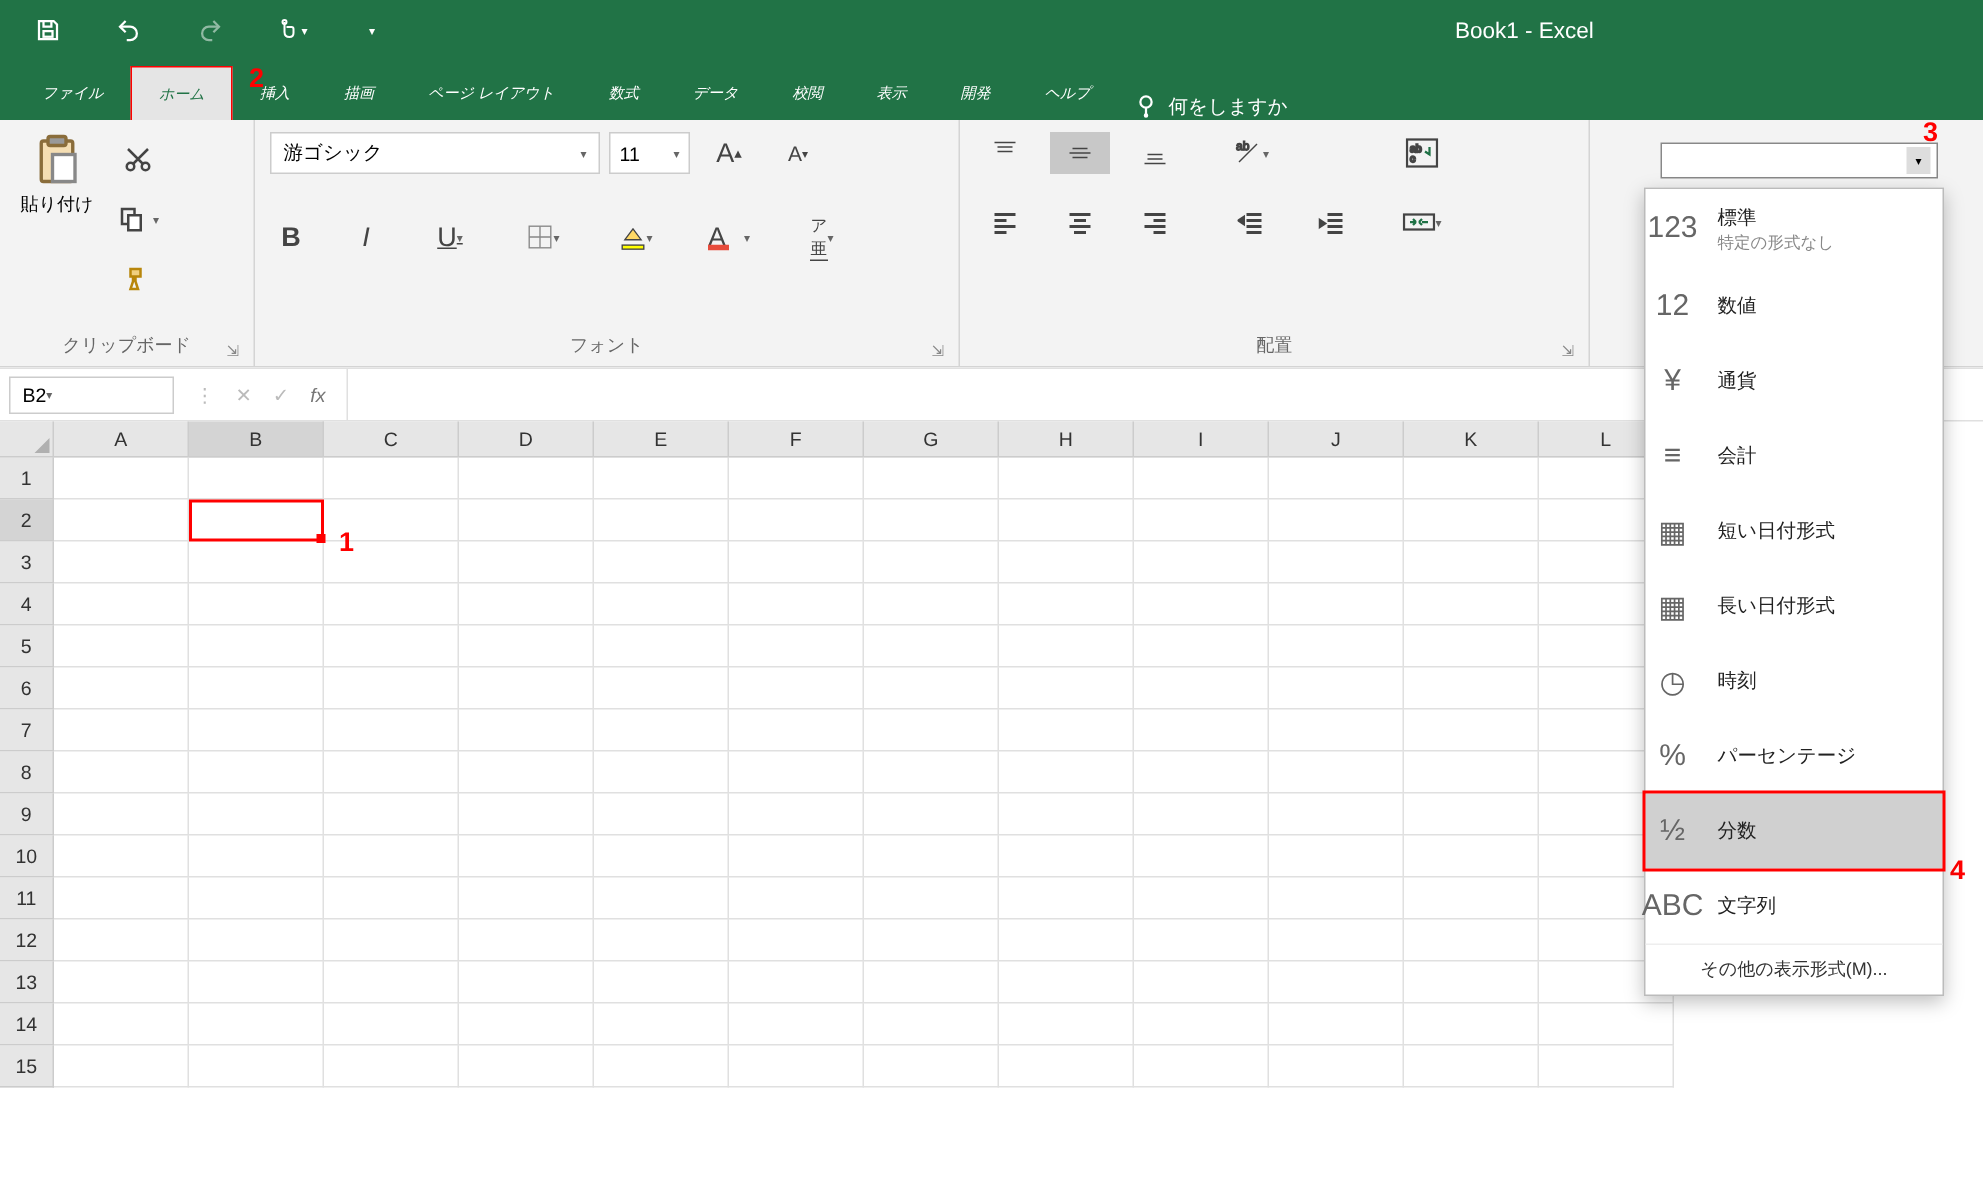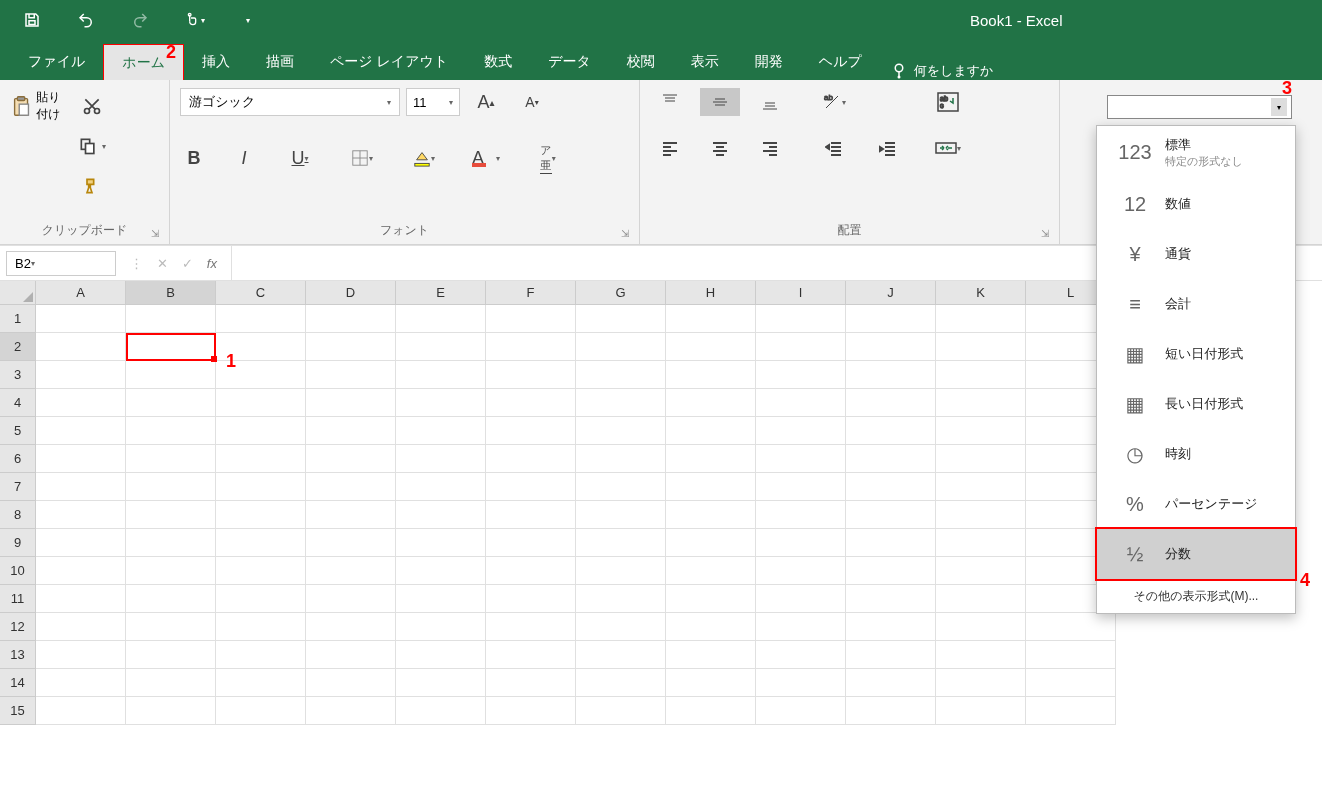--- a/index.html
+++ b/index.html
@@ -2,30 +2,30 @@
 <html><head>
 <meta charset="utf-8">
 <style>
 * { box-sizing: border-box; margin: 0; padding: 0; }
 body { font-family: "Segoe UI", "Meiryo", sans-serif; font-size: 13px; background: #fff; overflow: hidden; width: 1322px; height: 800px; position: relative; }
 .titlebar { background: #217346; height: 40px; display: flex; align-items: center; position: relative; }
 .qat { display: flex; align-items: center; padding-left: 20px; gap: 30px; }
 .qat-btn { color: #fff; width: 24px; height: 24px; display: flex; align-items: center; justify-content: center; cursor: pointer; }
 .app-title { position: absolute; left: 50%; transform: translateX(-50%); color: #fff; font-size: 15px; white-space: nowrap; left: 970px; transform: none; }
 .tabbar { background: #217346; height: 40px; display: flex; align-items: flex-end; padding-left: 10px; }
-.tab { color: #fff; padding: 10px 18px; font-size: 14px; cursor: pointer; height: 36px; display: flex; align-items: center; }
+.tab { color: #fff; padding: 10px 18px; font-size: 10px; cursor: pointer; height: 36px; display: flex; align-items: center; font-style: italic; }
 .tab.active { background: #e5e5e5; color: #217346; border: 1px solid red; border-bottom: none; }
 .tellme { display: flex; align-items: flex-end; color: #fff; margin-left: 10px; }
 .tellme svg { width: 18px; height: 18px; margin-right: 6px; }
 .ribbon { background: #f3f3f3; border-bottom: 1px solid #d4d4d4; height: 165px; display: flex; }
 .group { border-right: 1px solid #d4d4d4; padding: 8px 10px 4px 10px; display: flex; flex-direction: column; position: relative; }
 .group-body { flex: 1; display: flex; align-items: flex-start; gap: 8px; }
 .group-label { font-size: 12px; color: #666; height: 20px; display: flex; align-items: center; justify-content: center; position: relative; }
 .dialog-launcher { position: absolute; right: 4px; bottom: 2px; width: 14px; height: 14px; color: #888; font-size: 10px; }
-.big-btn { display: flex; flex-direction: row; align-items: center; gap: 4px; width: 56px; }
+.big-btn { display: flex; flex-direction: column; align-items: center; gap: 4px; width: 56px; }
 .big-btn svg, .big-btn .glyph { width: 36px; height: 36px; }
 .small-btn { width: 36px; height: 24px; display: flex; align-items: center; justify-content: center; }
 .font-row { display: flex; gap: 6px; margin-bottom: 6px; align-items: center; }
 .font-name { width: 220px; height: 28px; border: 1px solid #ccc; background: #fff; padding: 4px 8px; display: flex; align-items: center; justify-content: space-between; }
 .font-size { width: 54px; height: 28px; border: 1px solid #ccc; background: #fff; padding: 4px 6px; display: flex; align-items: center; justify-content: space-between; }
 .icon-btn { width: 40px; height: 28px; display: flex; align-items: center; justify-content: center; color: #444; }
 .icon-btn.small { width: 28px; }
 .align-grid { display: grid; grid-template-columns: repeat(3, 44px); gap: 6px; }
 .dropdown-caret { font-size: 8px; color: #666; }
 .namebox-row { background: #fff; border-top: 1px solid #e0e0e0; border-bottom: 1px solid #e0e0e0; height: 36px; display: flex; align-items: center; }
@@ -43,21 +43,21 @@
 .row { display: flex; height: 28px; }
 .row-h { width: 36px; background: #e6e6e6; border-right: 1px solid #ccc; border-bottom: 1px solid #ccc; text-align: center; line-height: 28px; color: #333; flex-shrink: 0; }
 .row-h.sel { background: #d4d4d4; }
 .cell { flex: 0 0 90px; border-right: 1px solid #e0e0e0; border-bottom: 1px solid #e0e0e0; }
 .cell.selected { border: 2px solid red; box-sizing: border-box; position: relative; }
 .cell.selected::after { content: ""; position: absolute; right: -3px; bottom: -3px; width: 6px; height: 6px; background: red; }
 .callout { position: absolute; color: red; font-weight: bold; font-size: 18px; }
 .num-fmt-dropdown { position: absolute; right: 26px; top: 90px; width: 200px; background: #fff; border: 1px solid #bbb; box-shadow: 0 4px 12px rgba(0,0,0,0.25); z-index: 100; }
 .num-fmt-trigger { position: absolute; right: 30px; top: 95px; width: 185px; height: 24px; border: 1px solid #888; background: #fff; display: flex; align-items: center; padding: 2px 4px; }
 .num-fmt-trigger .caret-box { margin-left: auto; width: 16px; height: 100%; background: #ddd; display: flex; align-items: center; justify-content: center; font-size: 8px; }
-.fmt-item { display: flex; align-items: center; gap: 12px; padding: 10px 20px; cursor: pointer; }
+.fmt-item { display: flex; align-items: center; gap: 12px; padding: 10px 0; cursor: pointer; }
 .fmt-item.sel { background: #d0d0d0; outline: 2px solid red; }
 .fmt-icon { width: 36px; height: 30px; display: flex; align-items: center; justify-content: center; font-size: 20px; color: #666; }
 .fmt-text { display: flex; flex-direction: column; }
 .fmt-text .t1 { font-size: 13px; color: #222; }
 .fmt-text .t2 { font-size: 11px; color: #888; }
 .fmt-more { text-align: center; padding: 8px; font-size: 12px; color: #333; border-top: 1px solid #eee; }
 .align-active { background: #c8c8c8; }
 </style>
 </head>
 <body>
@@ -609,20 +609,26 @@
         <div class="fmt-text">
           <div class="t1">パーセンテージ</div>
         </div>
       </div>
       <div class="fmt-item sel">
         <div class="fmt-icon">½</div>
         <div class="fmt-text">
           <div class="t1">分数</div>
         </div>
       </div>
+      <div class="fmt-item">
+        <div class="fmt-icon">ABC</div>
+        <div class="fmt-text">
+          <div class="t1">文字列</div>
+        </div>
+      </div>
     </div>
   <div class="fmt-more">その他の表示形式(M)...</div>
 </div>
 
 <div class="callout" style="left:226px;top:351px">1</div>
 <div class="callout" style="left:166px;top:42px">2</div>
 <div class="callout" style="left:1282px;top:78px">3</div>
 <div class="callout" style="left:1300px;top:570px">4</div>
 
 </body></html>

